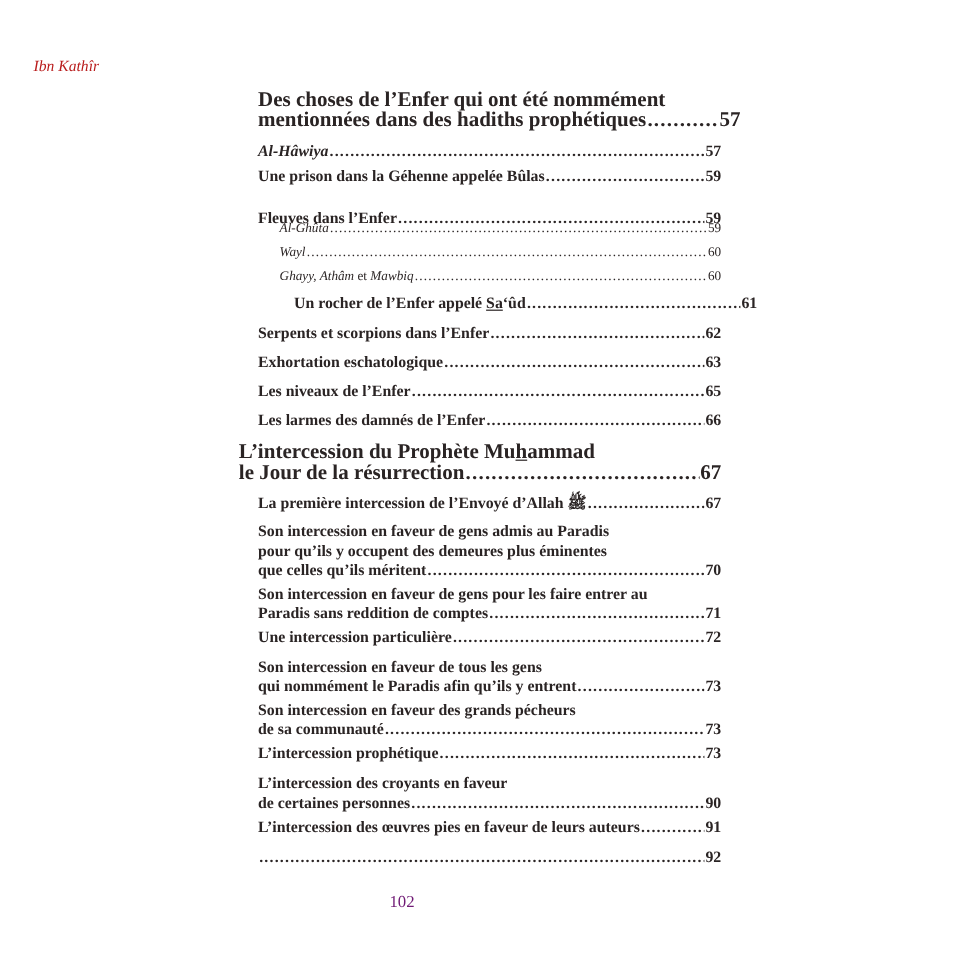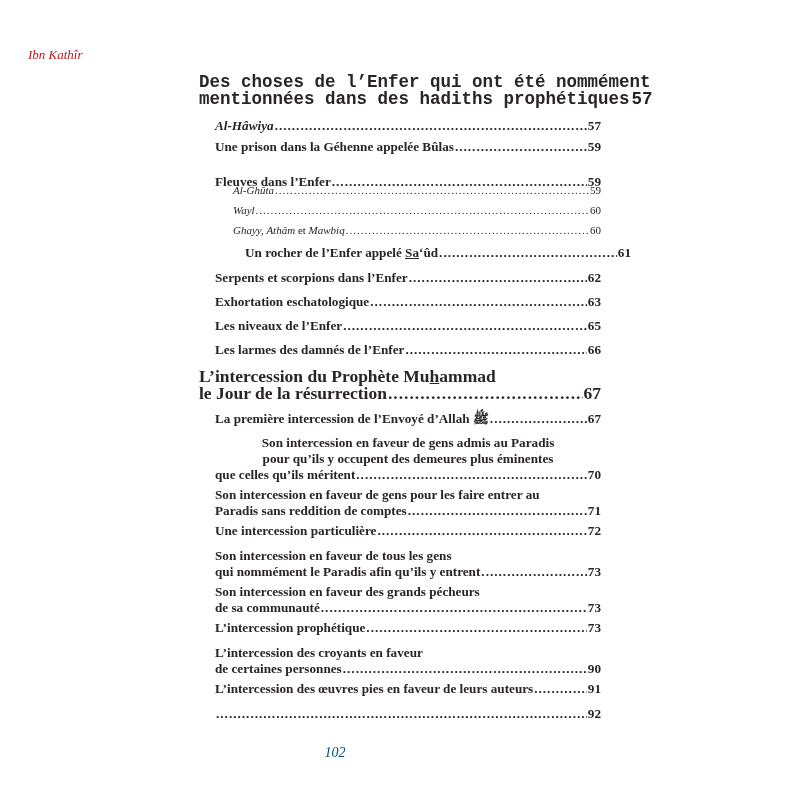--- a/index.html
+++ b/index.html
@@ -17,31 +17,31 @@
     .block { position:absolute; }
     .h1 { font-size:17.5px; line-height:17px; }
     .h1 .line1 { display:block; font-weight:bold; white-space:nowrap; }
     .lvl2 { left:16px; width:386px; font-size:13.2px; line-height:16px; }
     .lvl2 .pre { display:block; font-weight:bold; white-space:nowrap; }
     .lvl3 { left:34px; width:368px; font-size:11px; line-height:16px; }
     .lvl3 .entry { font-weight:normal; }
     .lvl3 .entry .dots::after { font-weight:normal; }
     .it { font-style:italic; }
     .ul { text-decoration:underline; }
-    .folio { position:absolute; top:745px; left:0; width:670px; text-align:center; font-size:14px; color:#0c4a6e;font-style:italic; }
+    .folio { position:absolute; top:745px; left:0; width:670px; text-align:center; font-size:14px; color:#701a75; }
   </style>
 </head>
 <body>
 
 <div class="page">
   <div class="running-head">Ibn Kathîr</div>
 
   <div class="toc">
 
-    <div class="block h1" style="left:0;top:0;width:402px;font-family:Liberation Mono, monospace;">
+    <div class="block h1" style="left:16px;top:0;width:402px;">
       <span class="line1">Des choses de l’Enfer qui ont été nommément</span>
       <div class="entry">
         <span class="txt">mentionnées dans des hadiths prophétiques</span>
         <span class="dots"></span>
         <span class="pg">57</span>
       </div>
     </div>
 
     <div class="block lvl2" style="top:44px;">
       <div class="entry">
@@ -130,21 +130,21 @@
       </div>
     </div>
 
     <div class="block lvl2" style="top:337px;">
       <div class="entry">
           <span class="txt">La première intercession de l’Envoyé d’Allah ﷺ</span>
           <span class="dots"></span>
           <span class="pg">67</span>
         </div>
     </div>
-    <div class="block lvl2" style="top:361px;text-align:center;">
+    <div class="block lvl2" style="top:361px;">
       <span class="pre">Son intercession en faveur de gens admis au Paradis</span>
       <span class="pre">pour qu’ils y occupent des demeures plus éminentes</span>
       <div class="entry">
           <span class="txt">que celles qu’ils méritent</span>
           <span class="dots"></span>
           <span class="pg">70</span>
         </div>
     </div>
     <div class="block lvl2" style="top:413px;">
       <span class="pre">Son intercession en faveur de gens pour les faire entrer au</span>

